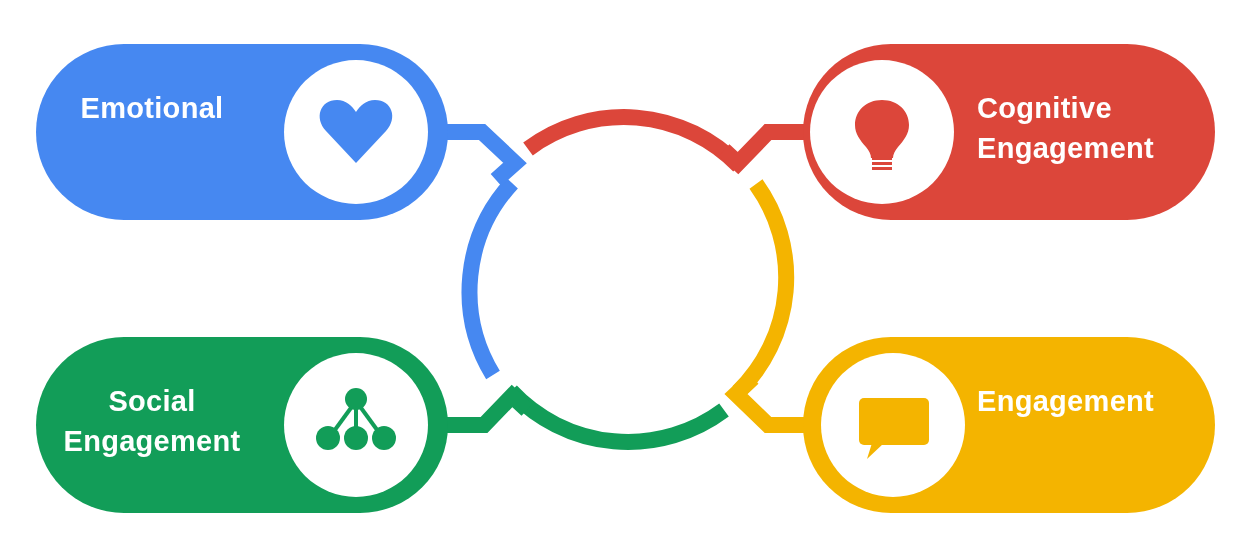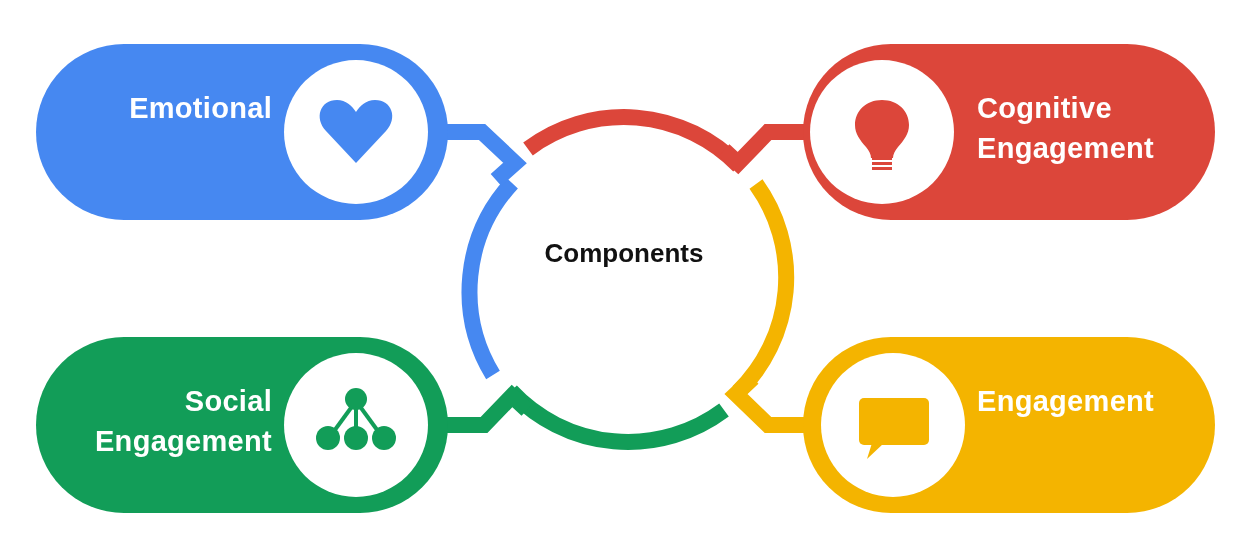--- a/index.html
+++ b/index.html
@@ -1,20 +1,20 @@
 <!DOCTYPE html>
 <html><head>
 <meta charset="utf-8">
 <style>
   html, body { margin: 0; padding: 0; background: #ffffff; }
   body { width: 1250px; height: 557px; position: relative; overflow: hidden; font-family: "Liberation Sans", "DejaVu Sans", sans-serif; }
   #diagram { position: absolute; left: 0; top: 0; width: 1250px; height: 557px; }
   .pill-label { position: absolute; color: #ffffff; font-weight: bold; font-size: 29px; line-height: 40px; letter-spacing: 0.3px; }
   .pill-label span { display: block; }
-  .label-left { text-align: right; width: 240px; }
+  .label-left { text-align: center; width: 240px; }
   .label-right { text-align: left; width: 240px; }
   .center-title { position: absolute; left: 474px; top: 234px; width: 300px; text-align: center; color: #111111; font-weight: bold; font-size: 26px; line-height: 38px; }
   .center-title span { display: block; }
 </style>
 </head>
 <body>
 
 <svg id="diagram" width="1250" height="557" viewBox="0 0 1250 557" xmlns="http://www.w3.org/2000/svg">
 
   <g fill="none" stroke-width="16" stroke-linecap="butt">
@@ -89,14 +89,13 @@
 <div class="pill-label label-left" style="left:32px; top:381px;">
   <span>Social</span>
   <span>Engagement</span>
 </div>
 
 <div class="pill-label label-right" style="left:977px; top:381px;">
   <span>Engagement</span>
 </div>
 
 <div class="center-title">
-  <span>Components</span>
 </div>
 
 </body></html>

